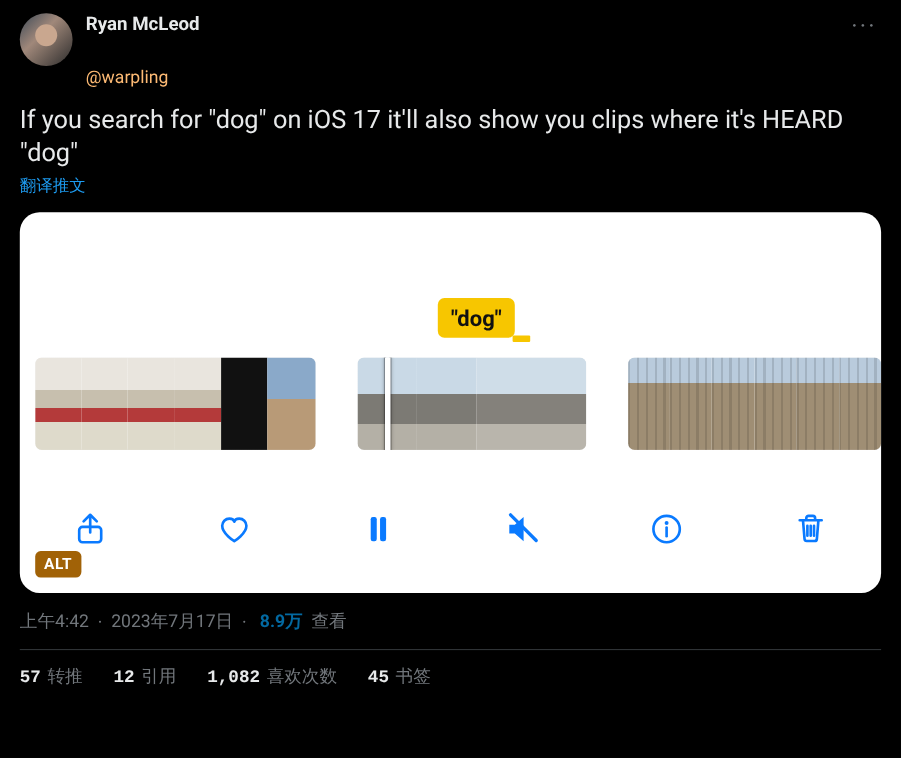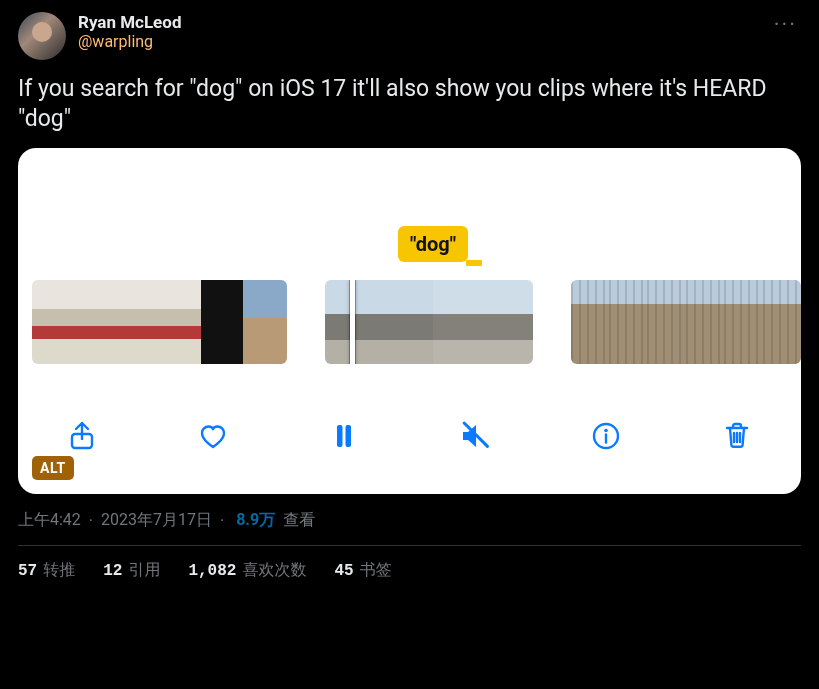--- a/index.html
+++ b/index.html
@@ -2,21 +2,21 @@
 <html><head>
 <meta charset="utf-8">
 <style>
   * { box-sizing: border-box; margin: 0; padding: 0; }
   html, body { width: 819px; height: 689px; background: #000; font-family: -apple-system, BlinkMacSystemFont, "Segoe UI", Roboto, Helvetica, Arial, sans-serif; overflow: hidden; }
   .tweet { width: 819px; height: 689px; padding: 12px 18px 0 18px; color: #e7e9ea; position: relative; }
 
   .header { display: flex; align-items: flex-start; }
   .avatar { width: 48px; height: 48px; border-radius: 50%; background: linear-gradient(135deg,#3a4856 0%,#a0887a 40%,#2b2b2b 100%); flex-shrink: 0; position: relative; overflow: hidden; }
   .avatar::after { content: ""; position: absolute; left: 14px; top: 10px; width: 20px; height: 20px; border-radius: 50%; background: #c9a78f; }
-  .names { margin-left: 12px; display: flex; flex-direction: column; justify-content: center; }
+  .names { margin-left: 12px; display: flex; flex-direction: column; justify-content: center; gap: 28px; }
   .display-name { font-weight: 700; font-size: 17px; color: #e7e9ea; line-height: 20px; }
   .handle { font-size: 16px; color: #fdba74; line-height: 20px; }
   .more { margin-left: auto; color: #71767b; font-size: 22px; letter-spacing: 2px; padding: 0 4px; cursor: pointer; }
 
   .body-text { margin-top: 14px; font-size: 23px; line-height: 30px; color: #e7e9ea; font-weight: 400; }
 
   .translate { margin-top: 6px; font-size: 15px; color: #1d9bf0; cursor: pointer; }
 
   .media-card { margin-top: 14px; width: 100%; height: 346px; background: #fff; border-radius: 18px; position: relative; overflow: hidden; }
 
@@ -70,20 +70,21 @@
     <div class="avatar"></div>
     <div class="names">
       <div class="display-name">Ryan McLeod</div>
       <div class="handle">@warpling</div>
     </div>
     <div class="more">···</div>
   </div>
 
   <div class="body-text">If you search for "dog" on iOS 17 it'll also show you clips where it's HEARD "dog"</div>
 
+  <div class="translate">翻译推文</div>
 
   <div class="media-card">
 
     <div class="dog-label">"dog"</div>
     <div class="tick"></div>
 
     <div class="strip-row">
       <div class="clip-group g1">
         <div class="frame dogA"></div>
         <div class="frame dogA"></div>

